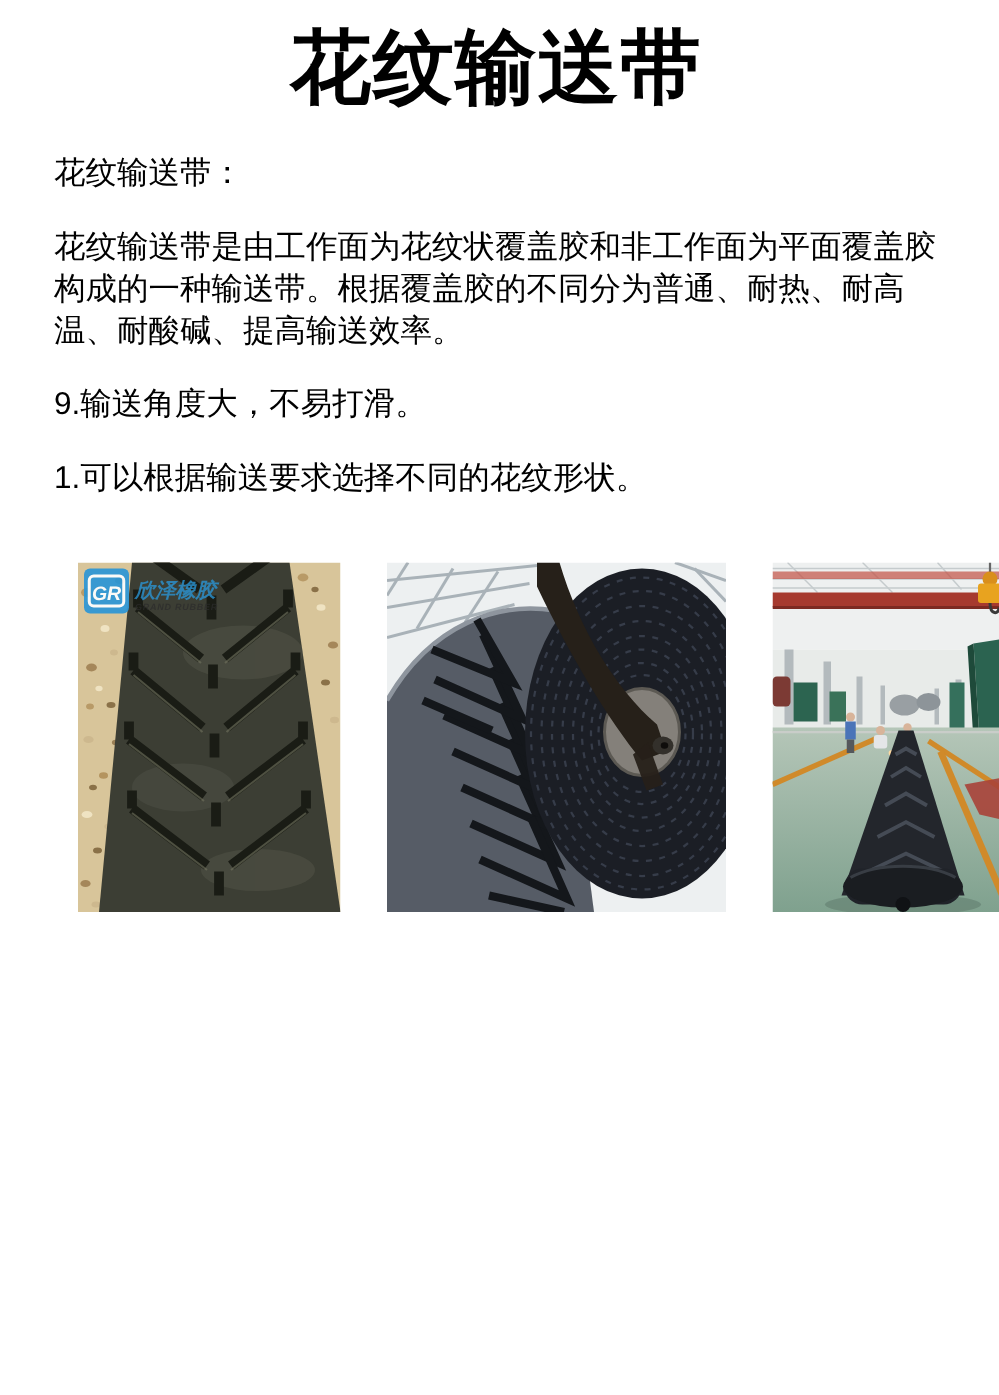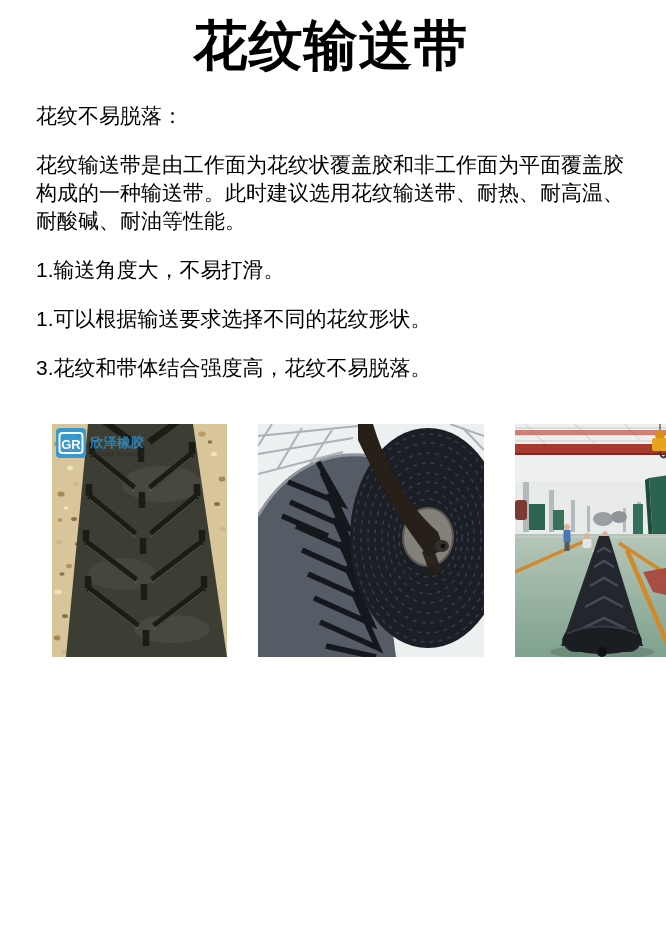--- a/index.html
+++ b/index.html
@@ -8,36 +8,35 @@
     font-family:"Liberation Sans","DejaVu Sans",sans-serif;
     color:#000; overflow:hidden;
   }
   .title {
     text-align:center; font-size:54px; font-weight:700;
     margin:14px 4px 26px 0; line-height:1.15; letter-spacing:1px;
   }
   .body-text { padding:0 36px; font-size:21px; line-height:28px; }
   .body-text p { margin:0 0 21px 0; }
   .photos { display:flex; gap:7px; padding-left:40px; margin-top:30px; }
-  .photos figure { margin:0; padding:12px; line-height:0; }
+  .photos figure { margin:0; padding:12px; line-height:0;font-style:italic; }
   .photos svg { display:block; }
 </style>
 </head>
 <body>
 
 <div class="page">
 
   <h1 class="title">花纹输送带</h1>
 
   <div class="body-text">
-    <p>花纹不易脱落：</p>
-    <p>花纹输送带是由工作面为花纹状覆盖胶和非工作面为平面覆盖胶构成的一种输送带。此时建议选用花纹输送带、耐热、耐高温、耐酸碱、耐油等性能。</p>
-    <p>1.输送角度大，不易打滑。</p>
+    <p>花纹输送带：</p>
+    <p>花纹输送带是由工作面为花纹状覆盖胶和非工作面为平面覆盖胶构成的一种输送带。根据覆盖胶的不同分为普通、耐热、耐高温、耐酸碱、提高输送效率。</p>
+    <p>9.输送角度大，不易打滑。</p>
     <p>1.可以根据输送要求选择不同的花纹形状。</p>
-    <p>3.花纹和带体结合强度高，花纹不易脱落。</p>
   </div>
 
   <div class="photos">
 
     <figure>
       <svg width="175" height="233" viewBox="0 0 175 233">
         <rect x="0" y="0" width="175" height="233" fill="#d8c59a"></rect>
         <g>
           <ellipse cx="6" cy="20" rx="4" ry="3" fill="#b89a67"></ellipse>
             <ellipse cx="18" cy="44" rx="3" ry="2.4" fill="#efe3c2"></ellipse>

